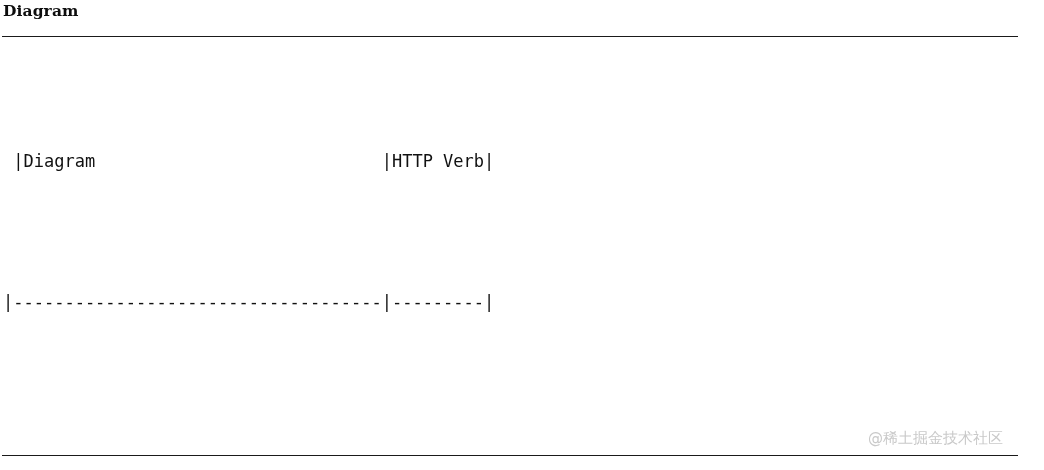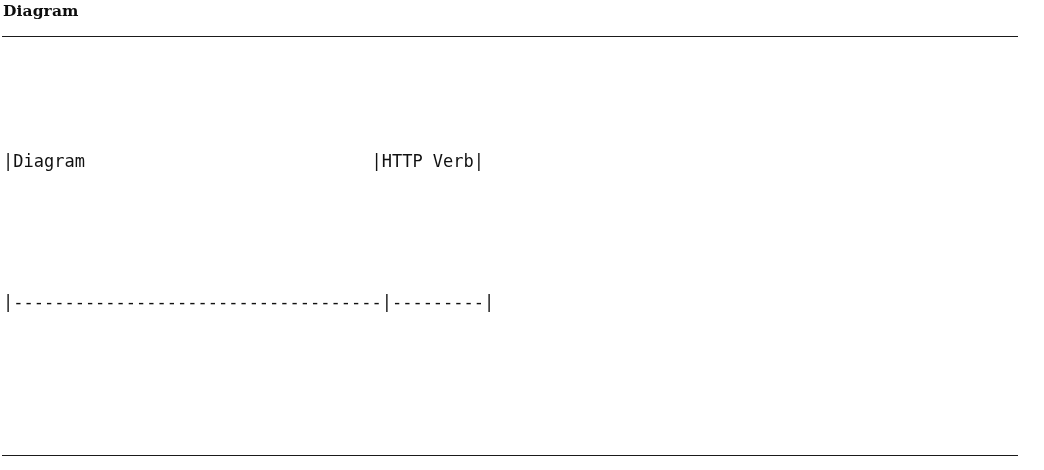--- a/index.html
+++ b/index.html
@@ -15,20 +15,21 @@
     font-family: "DejaVu Sans", sans-serif;
     color: #111111;
   }
 
   #page-root {
     position: absolute;
     left: 0;
     top: 0;
     width: 1044px;
     height: 334px;
+    text-align: right;
   }
 
   .heading {
     position: absolute;
     left: 3px;
     top: 1px;
     font-family: "DejaVu Serif", "Liberation Serif", serif;
     font-weight: bold;
     font-size: 15.5px;
     line-height: 20px;
@@ -92,14 +93,15 @@
     
     
     
     
     
     
   </div>
 
   <div class="rule rule-bottom"></div>
 
+  <div class="watermark">@稀土掘金技术社区</div>
 
 </div>
 
 </body></html>

